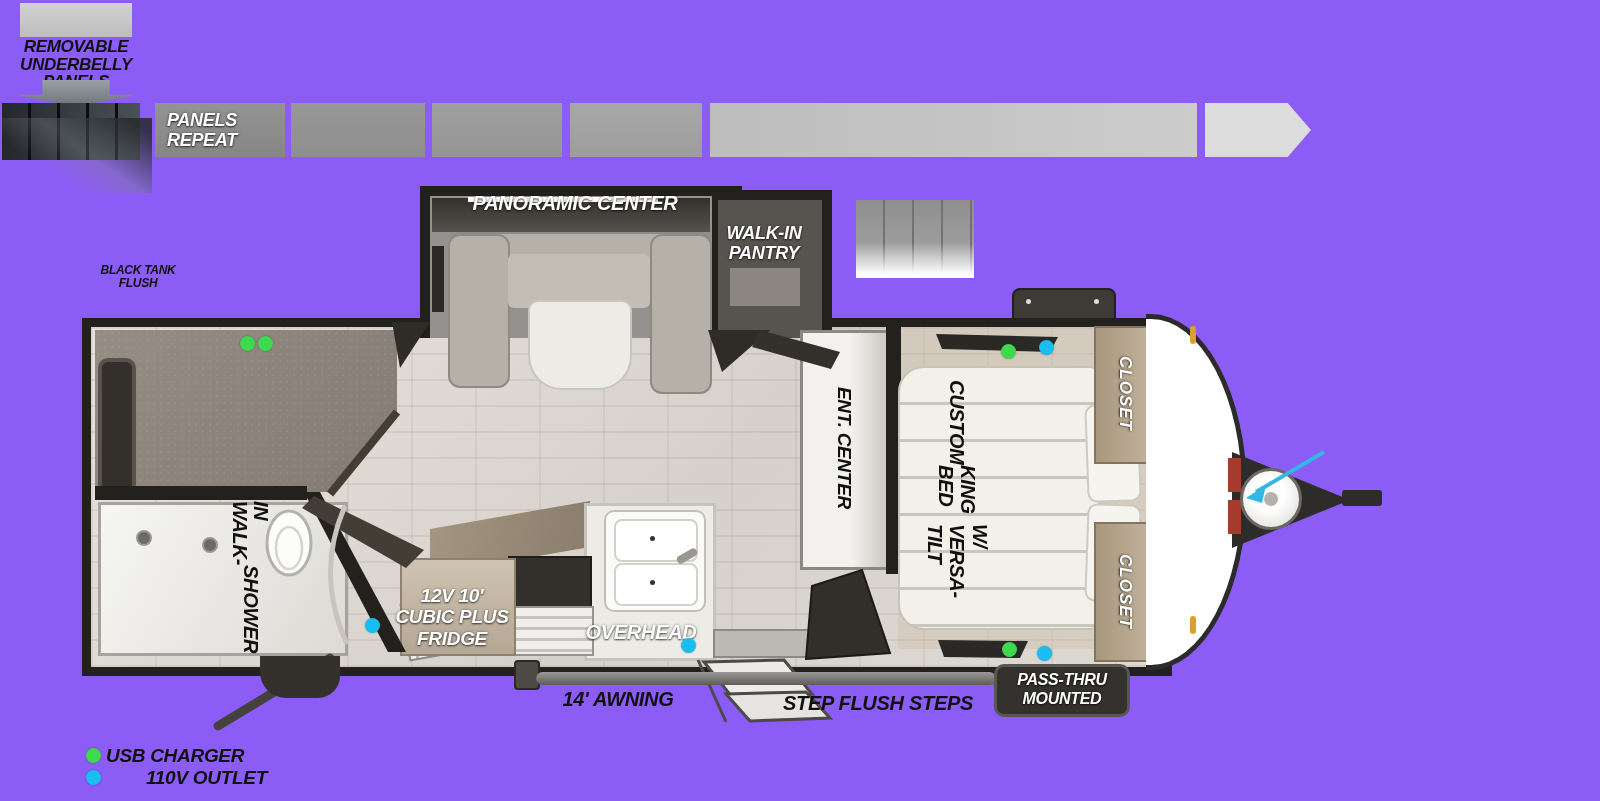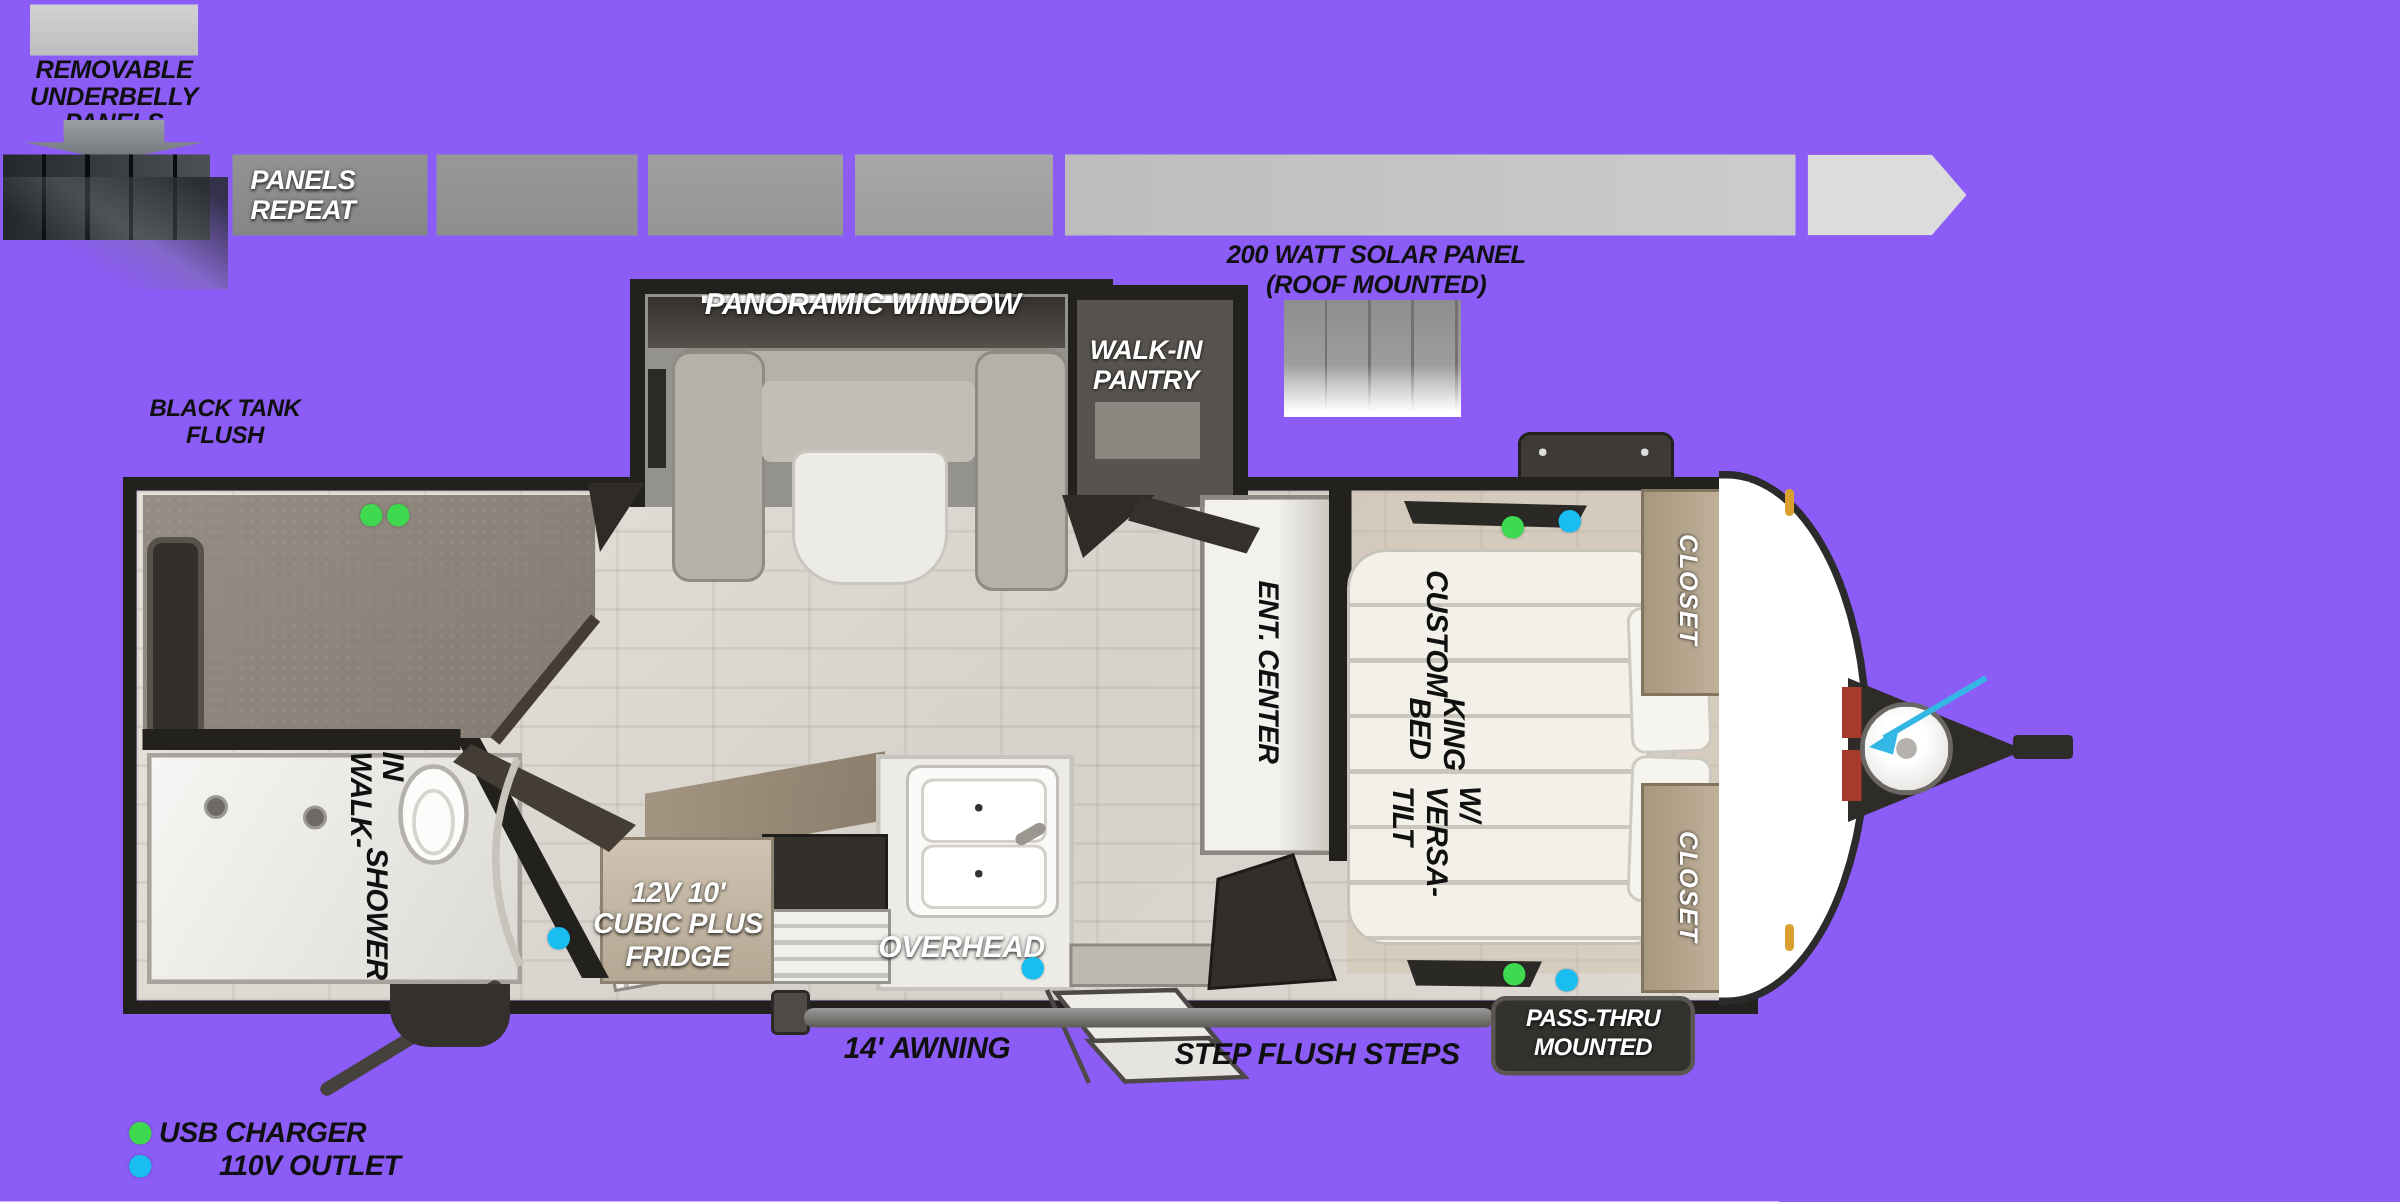--- a/index.html
+++ b/index.html
@@ -47,30 +47,26 @@
       <div>PANELS</div>
       <div>REPEAT</div>
     </div>
   </div>
   <div class="panel" style="left:291px;width:134px;background:linear-gradient(180deg,#989898,#8e8e8e);"></div>
   <div class="panel" style="left:432px;width:130px;background:linear-gradient(180deg,#9f9f9f,#959595);"></div>
   <div class="panel" style="left:570px;width:132px;background:linear-gradient(180deg,#a7a7a7,#9d9d9d);"></div>
   <div class="panel" style="left:710px;width:487px;background:linear-gradient(90deg,#bdbdbd,#cccccc);"></div>
   <div class="panel" style="left:1205px;width:106px;background:#dcdcdc;clip-path:polygon(0 0,78% 0,100% 50%,78% 100%,0 100%);"></div>
 
-  <div class="abs blabel ctr" style="left:795px;top:160px;width:245px;font-size:17px;line-height:1.15;">
-    <div>200 WATT SOLAR PANEL</div>
-    <div>(ROOF MOUNTED)</div>
-  </div>
   <div class="abs" style="left:856px;top:200px;width:118px;height:78px;background:
       linear-gradient(180deg,rgba(255,255,255,0) 55%,#ffffff 96%),
       repeating-linear-gradient(90deg,transparent 0 27px,#74716e 27px 29px),
       linear-gradient(180deg,#8e8e8e,#a9a9a9);"></div>
 
-  <div class="abs blabel ctr" style="left:84px;top:264px;width:132px;font-size:16px;line-height:1.1;">
+  <div class="abs blabel ctr" style="left:72px;top:264px;width:132px;font-size:12px;line-height:1.1;">
     <div>BLACK TANK</div>
     <div>FLUSH</div>
   </div>
 
   <div class="abs" style="left:1012px;top:288px;width:100px;height:34px;background:#3e3b37;border:2px solid #23211f;border-radius:8px;">
     <div class="abs" style="left:12px;top:9px;width:5px;height:5px;border-radius:50%;background:#ddd;"></div>
     <div class="abs" style="left:80px;top:9px;width:5px;height:5px;border-radius:50%;background:#ddd;"></div>
   </div>
 
   <div class="abs body-floor" style="left:82px;top:318px;width:1072px;height:340px;"></div>
@@ -117,21 +113,21 @@
 
   <div class="abs" style="left:420px;top:186px;width:302px;height:142px;border:10px solid #23211e;border-bottom:none;background:#94928e;"></div>
   <div class="abs" style="left:432px;top:198px;width:278px;height:34px;background:linear-gradient(180deg,#34312d,#55524d);"></div>
   <div class="abs" style="left:468px;top:197px;width:190px;height:5px;background:#fff;"></div>
   <div class="abs" style="left:432px;top:246px;width:12px;height:66px;background:#2c2a27;"></div>
   <div class="abs" style="left:448px;top:232px;width:260px;height:36px;background:#b6b1a8;border:2px solid #8f8a82;border-radius:14px 14px 6px 6px;"></div>
   <div class="abs" style="left:448px;top:234px;width:58px;height:150px;background:#b6b1a8;border:2px solid #8f8a82;border-radius:12px;"></div>
   <div class="abs" style="left:650px;top:234px;width:58px;height:156px;background:#b6b1a8;border:2px solid #8f8a82;border-radius:12px;"></div>
   <div class="abs" style="left:508px;top:254px;width:142px;height:54px;background:#c3beb5;border-radius:6px;"></div>
   <div class="abs" style="left:528px;top:300px;width:100px;height:86px;background:#edebe5;border:2px solid #c9c6bf;border-radius:10px 10px 34px 34px;"></div>
-  <div class="abs wlabel ctr" style="left:445px;top:192px;width:260px;font-size:20px;">PANORAMIC WINDOW</div>
+  <div class="abs wlabel ctr" style="left:445px;top:192px;width:260px;font-size:20px;">PANORAMIC CENTER</div>
 
   <div class="abs" style="left:712px;top:190px;width:104px;height:138px;border:10px solid #23211e;border-left-width:6px;border-bottom:none;background:#57534e;"></div>
   <div class="abs" style="left:730px;top:268px;width:70px;height:38px;background:#8b8680;"></div>
   <div class="abs wlabel ctr" style="left:716px;top:224px;width:96px;font-size:18px;line-height:1.1;">
     <div>WALK-IN</div>
     <div>PANTRY</div>
   </div>
 
   <div class="abs" style="left:800px;top:330px;width:88px;height:234px;background:linear-gradient(90deg,#f2f1ee 55%,#c7c3bc);border:3px solid #8c8881;"></div>
   <div class="abs vrl blabel" style="left:818px;top:348px;width:52px;height:200px;font-size:19px;

